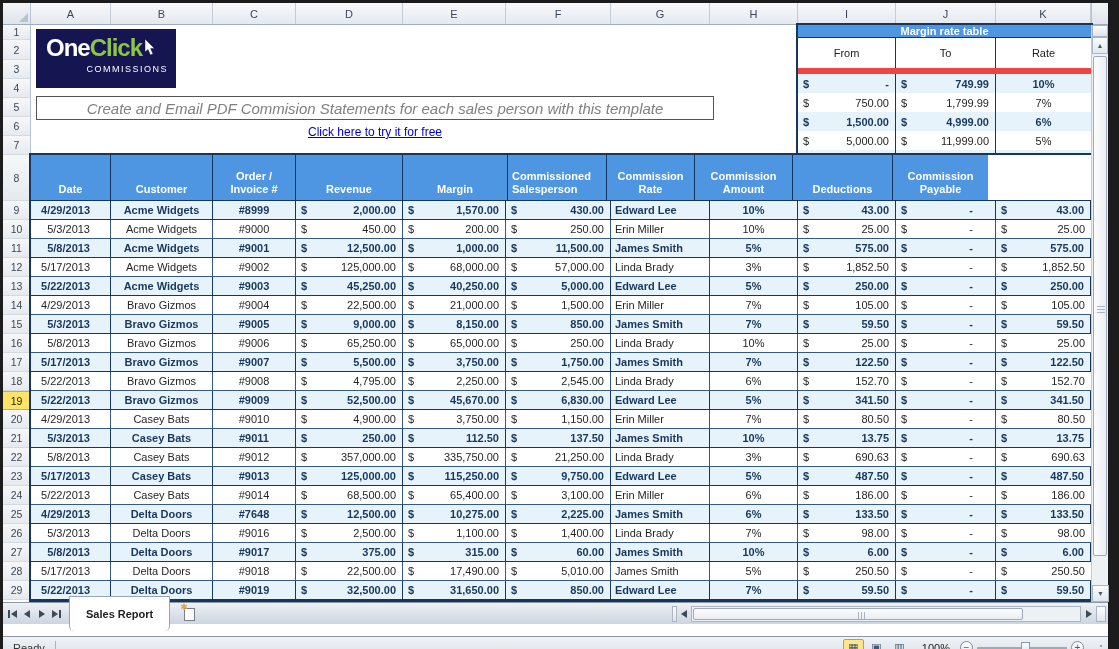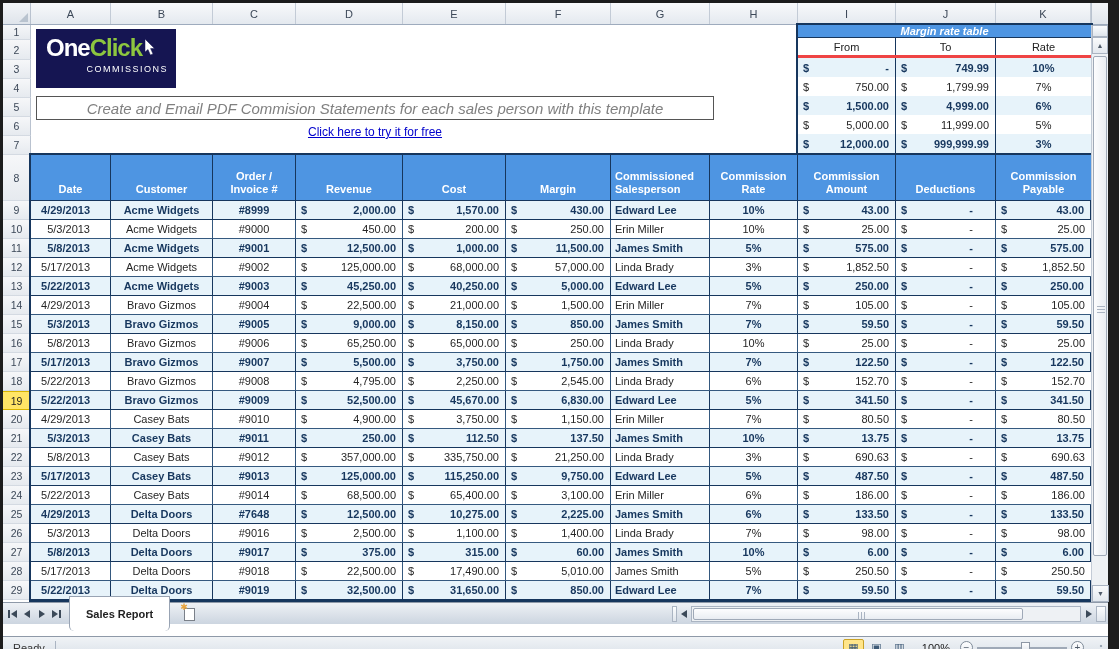--- a/index.html
+++ b/index.html
@@ -42,22 +42,22 @@
   .banner-box { position:absolute; left:5px; top:71px; width:678px; height:24px;
     border:1px solid #555; display:flex; align-items:center; justify-content:center; }
   .banner-text { font-size:15px; font-style:italic; color:#808080; white-space:nowrap; }
   .try-link { position:absolute; left:5px; top:97px; width:678px; text-align:center; }
   .try-link a { font-size:12px; color:#0000cc; text-decoration:underline; }
 
   
   .margin-table { position:absolute; left:793px; top:20px; width:297px; height:132px;
     border:2px solid #16365d; background:#fff; }
   .mt-title { height:13px; background:#4e95e2; color:#fff; font-weight:bold; font-size:11px;
-    display:flex; align-items:center; justify-content:center; border-bottom:1px solid #16365d;font-style:italic; }
-  .mt-headrow { display:flex; height:20px; border-bottom:3px solid #ef4444; }
+    display:flex; align-items:center; justify-content:center; border-bottom:1px solid #16365d; }
+  .mt-headrow { display:flex; height:36px; border-bottom:6px solid #ef4444; }
   .mt-h { font-size:11px; color:#222; display:flex; align-items:center; justify-content:center; }
   .mt-row { display:flex; height:19px; }
   .mt-c { display:flex; align-items:center; font-size:11px; color:#262626; }
   .mt-from{width:98px; border-right:1px solid #16365d;}
   .mt-to{width:100px; border-right:1px solid #16365d;}
   .mt-rate{width:95px; justify-content:center;}
   .mt-row.banded { background:#e7f3fa; }
   .mt-row.banded .mt-c { font-weight:bold; color:#17375e; }
   .mt-money { justify-content:space-between; padding:0 6px 0 5px; }
 
@@ -310,21 +310,20 @@
       </div>
   </div>
 
   <div class="main-table">
     <div class="thead">
       <div class="th w-date">Date</div>
       <div class="th w-cust">Customer</div>
       <div class="th w-ord">Order /
 Invoice #</div>
       <div class="th w-rev">Revenue</div>
-      <div class="th w-cost">Cost</div>
       <div class="th w-mar">Margin</div>
       <div class="th w-sp left">Commissioned
 Salesperson</div>
       <div class="th w-rate">Commission
 Rate</div>
       <div class="th w-amt">Commission
 Amount</div>
       <div class="th w-ded">Deductions</div>
       <div class="th w-pay">Commission
 Payable</div>

